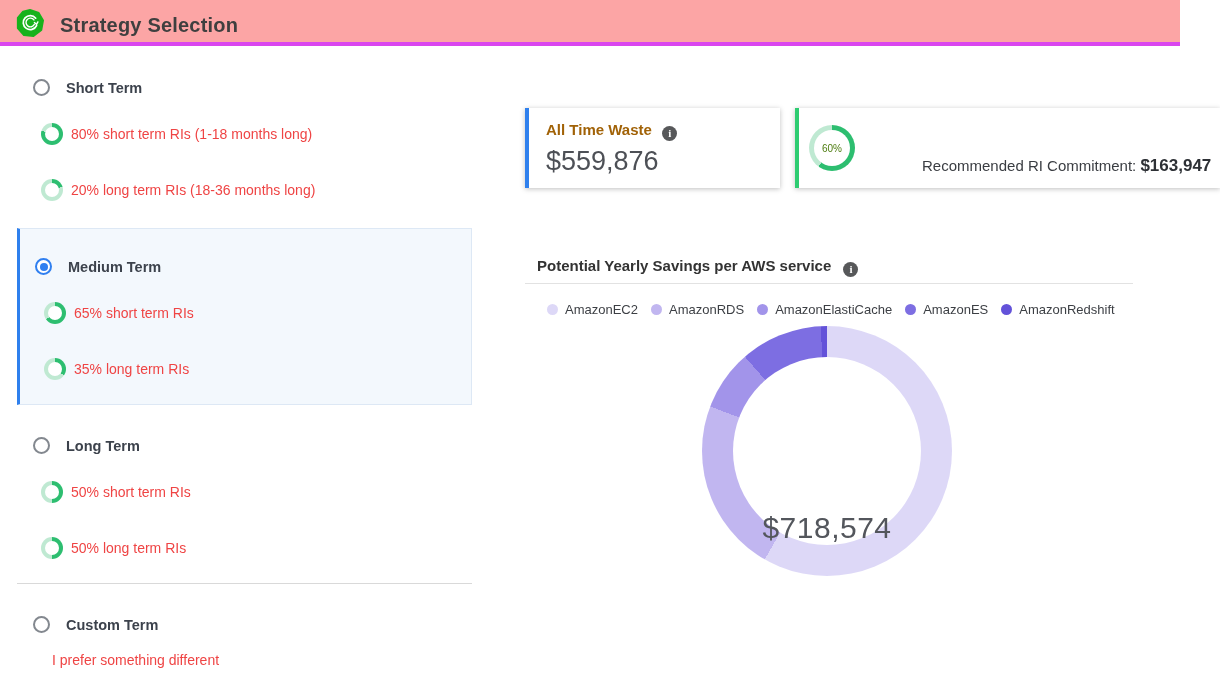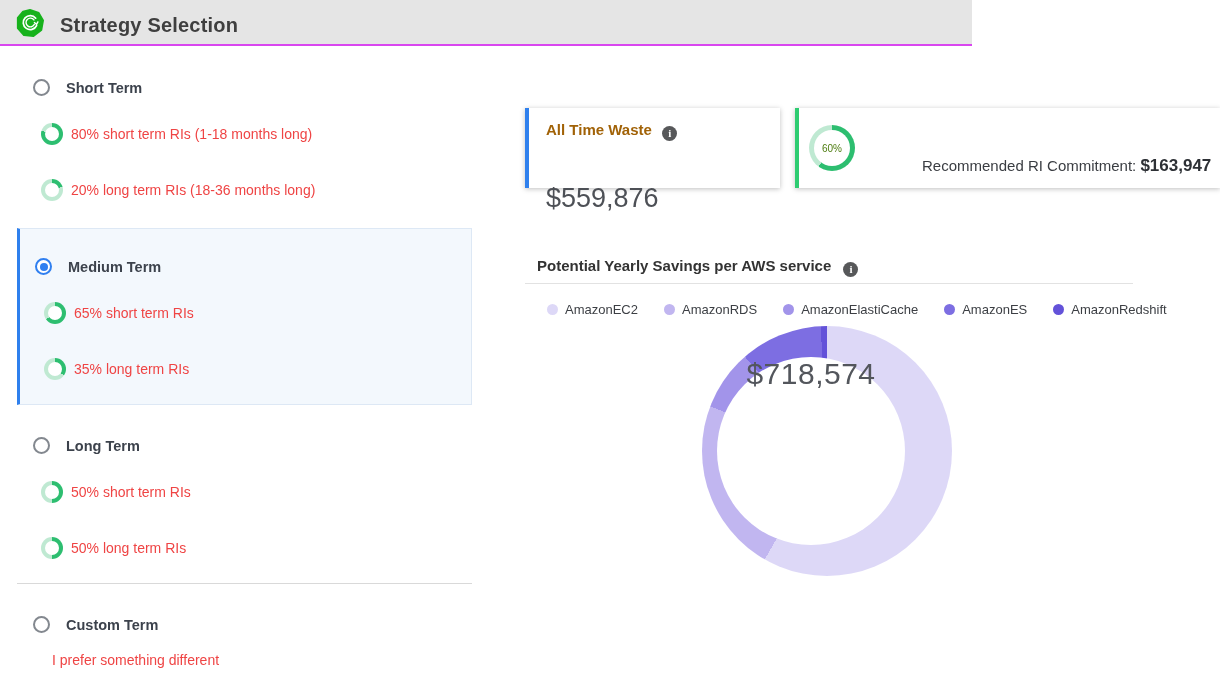--- a/index.html
+++ b/index.html
@@ -1,22 +1,22 @@
 <!DOCTYPE html>
 <html><head>
 <meta charset="utf-8">
 <style>
   * { margin:0; padding:0; box-sizing:border-box; }
   html,body { width:1220px; height:691px; background:#fff; overflow:hidden;
     font-family:"Liberation Sans", sans-serif; }
   .abs { position:absolute; }
 
   
-  .header { position:absolute; left:0; top:0; width:972px; height:46px;
-    border-bottom:2px solid #d946ef; background:#e5e5e5; }
+  .header { position:absolute; left:0; top:0; width:1180px; height:46px;
+    border-bottom:4px solid #d946ef; background:#fca5a5; }
   .logo { position:absolute; left:16px; top:9px; width:28px; height:28px; }
   .page-title { position:absolute; left:60px; top:14px; font-size:20px; font-weight:bold; color:#3f3f3f; letter-spacing:.2px; }
 
   
   .radio { position:absolute; width:17px; height:17px; border-radius:50%;
     border:2px solid #83888f; background:#fff; cursor:pointer; }
   .radio.selected { border-color:#2f7ff0; }
   .radio.selected::after { content:""; position:absolute; left:2.5px; top:2.5px;
     width:8px; height:8px; border-radius:50%; background:#2f7ff0; }
   .opt-label { position:absolute; font-size:14.5px; font-weight:bold; color:#3c424c; }
@@ -26,41 +26,41 @@
   .ring.small { width:22px; height:22px; }
   .ring.small .hole { left:4px; top:4px; width:14px; height:14px; }
   .selected-panel { position:absolute; left:17px; top:228px; width:455px; height:177px;
     background:#f3f8fd; border:1px solid #dde8f5; border-left:3px solid #2f80ed; }
   .divider-h { position:absolute; height:1px; background:#d9d9d9; }
 
   
   .card { position:absolute; background:#fff; box-shadow:0 1px 5px rgba(0,0,0,.25); }
   .card-accent { position:absolute; left:0; top:0; bottom:0; width:4px; }
   .card-title { font-size:15px; font-weight:bold; color:#a16207; }
-  .card-value { font-size:27px; color:#4d5056;margin-top:37px; }
+  .card-value { font-size:27px; color:#4d5056; }
   .info-icon { display:inline-flex; align-items:center; justify-content:center;
     width:15px; height:15px; border-radius:50%; background:#57585a; color:#fff;
     font-size:11px; font-weight:bold; font-family:"Liberation Serif", serif;
     vertical-align:-2px; cursor:pointer; }
   .ring.big { width:46px; height:46px; }
   .ring.big .hole { left:5px; top:5px; width:36px; height:36px;
     display:flex; align-items:center; justify-content:center;
     font-size:10px; color:#4d7c0f; }
   .ri-row { position:absolute; left:127px; font-size:15px; color:#3a3d42; white-space:nowrap; }
   .ri-value { font-size:17px; font-weight:bold; color:#2d3035; }
 
   
   .chart-title { position:absolute; left:537px; top:257px; font-size:15px; font-weight:bold; color:#333; }
-  .legend { position:absolute; left:547px; top:302px; display:flex; align-items:center; gap:26px; }
+  .legend { position:absolute; left:547px; top:302px; display:flex; align-items:center; gap:13px; }
   .legend-item { display:flex; align-items:center; gap:7px; cursor:pointer; }
   .legend-dot { width:11px; height:11px; border-radius:50%; }
   .legend-label { font-size:13px; color:#3c3f44; }
   .donut { position:absolute; left:702px; top:326px; width:250px; height:250px; border-radius:50%; }
-  .donut .hole { position:absolute; left:15px; top:31px; width:188px; height:188px;
-    border-radius:50%; background:#fff; display:flex; align-items:flex-start; justify-content:center; }
+  .donut .hole { position:absolute; left:31px; top:31px; width:188px; height:188px;
+    border-radius:50%; background:#fff; display:flex; align-items:flex-end; justify-content:center; }
   .donut-center { font-size:30px; color:#53565c; letter-spacing:.5px; }
 </style>
 </head>
 <body>
 
 <div class="header">
   <svg class="logo" viewBox="0 0 32 32">
     <path d="M16 1 L26 4.5 L31 13 L29 24 L20 31 L9 30 L2 22 L2 10 L8 3 Z" fill="#17b21c" stroke="#17b21c" stroke-linejoin="round" stroke-width="2"></path>
     <path d="M22.5 10.5 A8 8 0 1 0 23.5 19" fill="none" stroke="#fff" stroke-width="2" stroke-linecap="round"></path>
     <path d="M20.5 12.5 A5 5 0 1 0 21 17.5" fill="none" stroke="#fff" stroke-width="1.6" stroke-linecap="round"></path>

